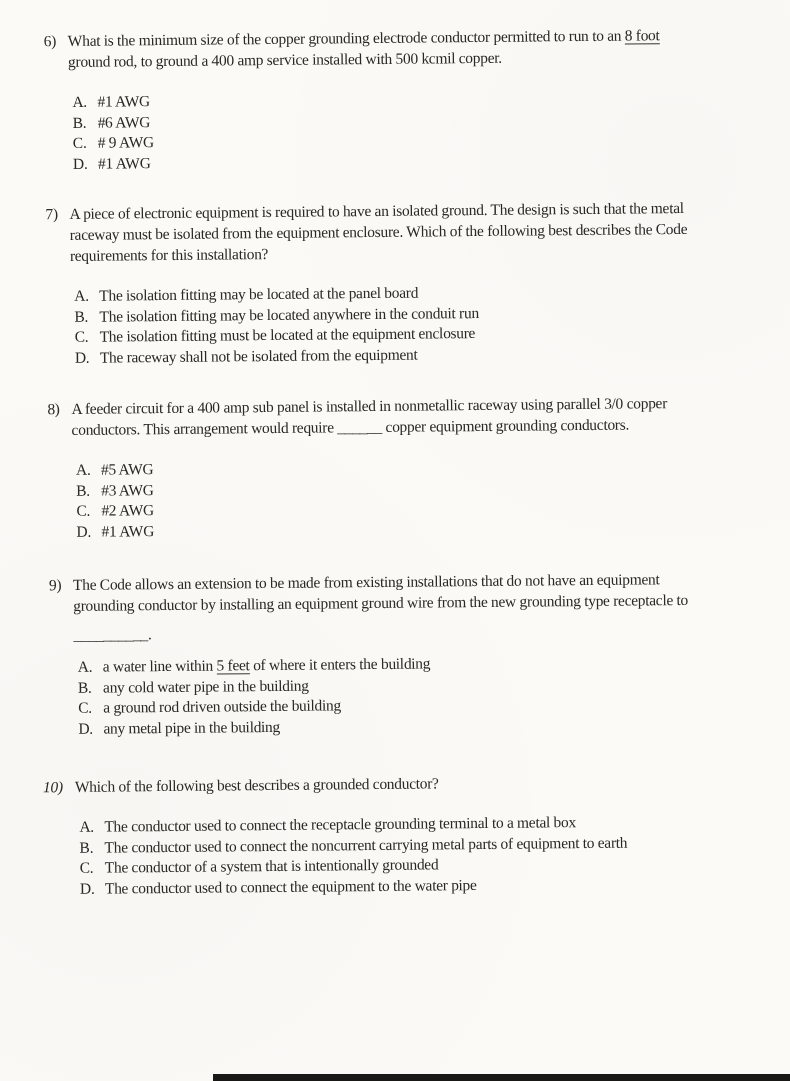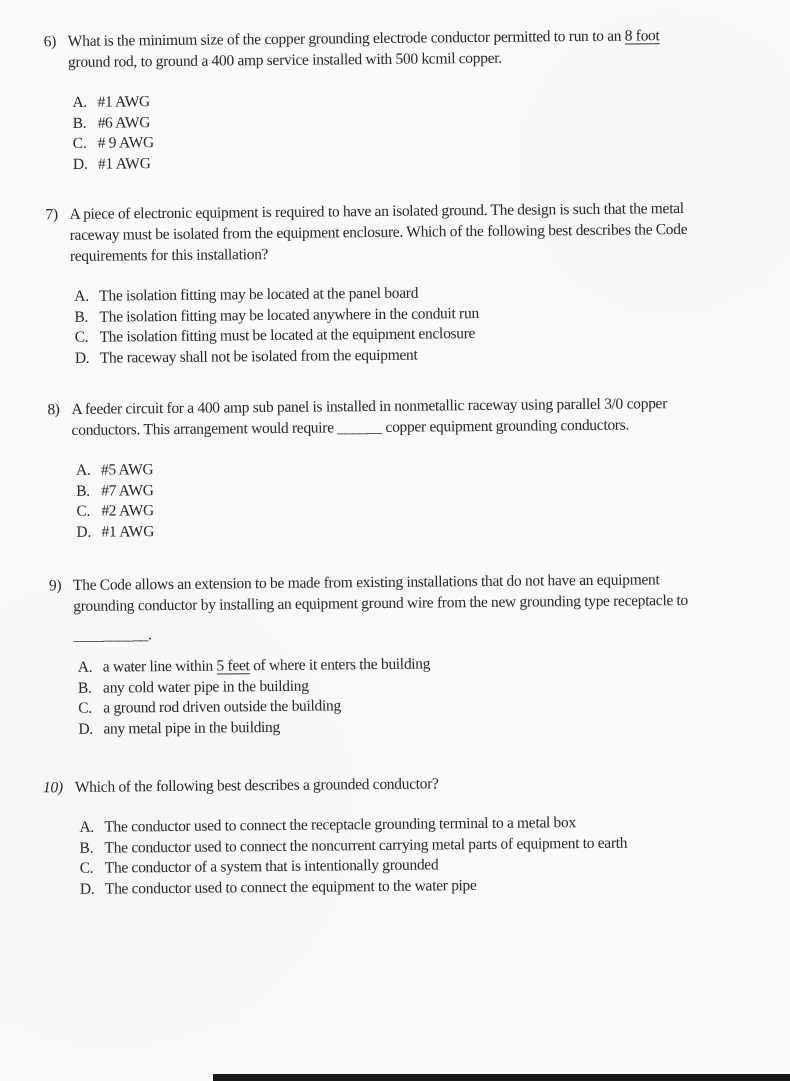--- a/index.html
+++ b/index.html
@@ -121,21 +121,21 @@
           <div class="line"><span>conductors. This arrangement would require ______ copper equipment grounding conductors.</span></div>
         </div>
       </div>
       <div class="options">
         <div class="opt">
             <span class="letter">A.</span>
             <span>#5 AWG</span>
           </div>
         <div class="opt">
             <span class="letter">B.</span>
-            <span>#7 AWG</span>
+            <span>#3 AWG</span>
           </div>
         <div class="opt">
             <span class="letter">C.</span>
             <span>#2 AWG</span>
           </div>
         <div class="opt">
             <span class="letter">D.</span>
             <span>#1 AWG</span>
           </div>
       </div>

